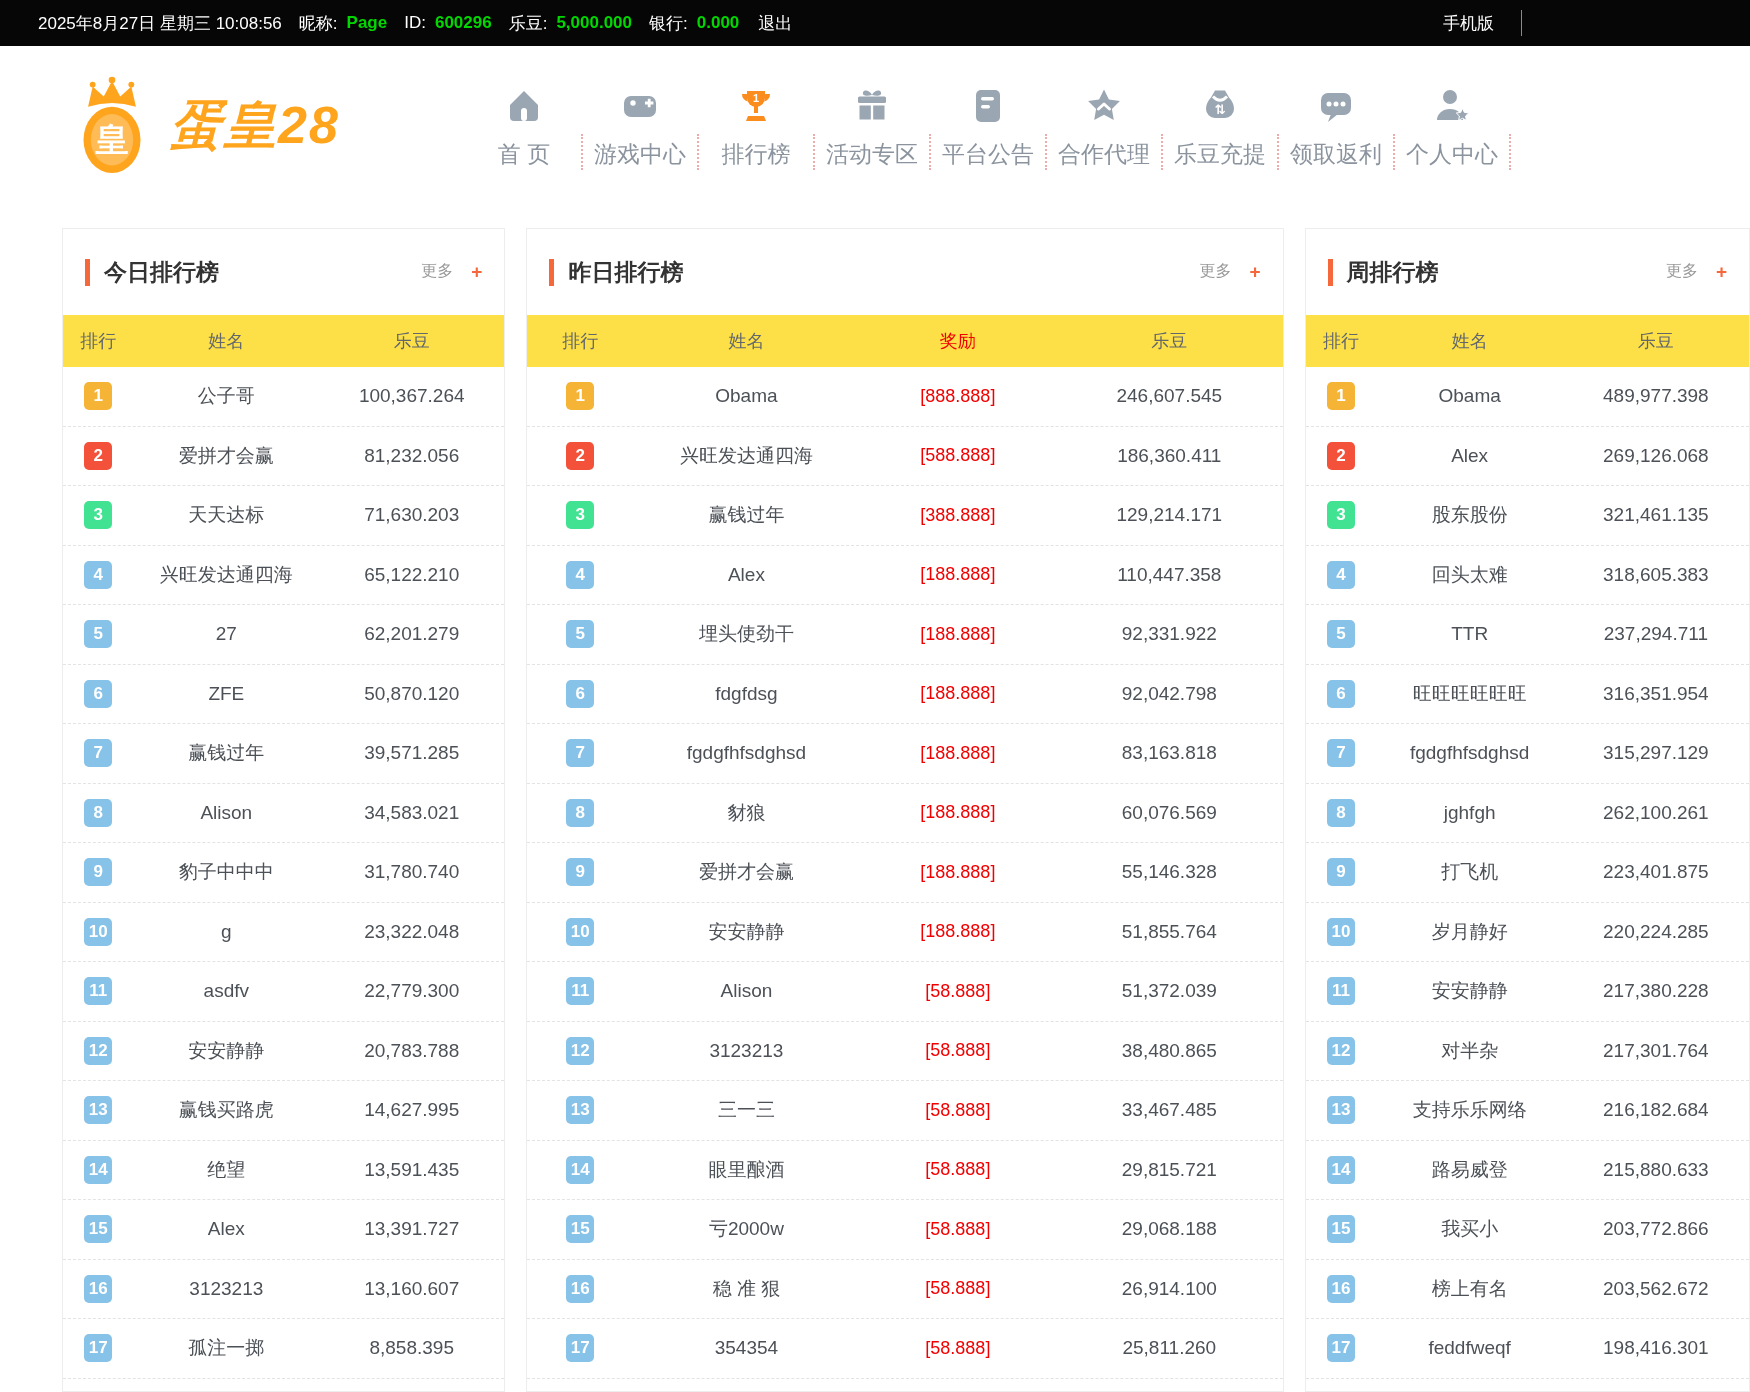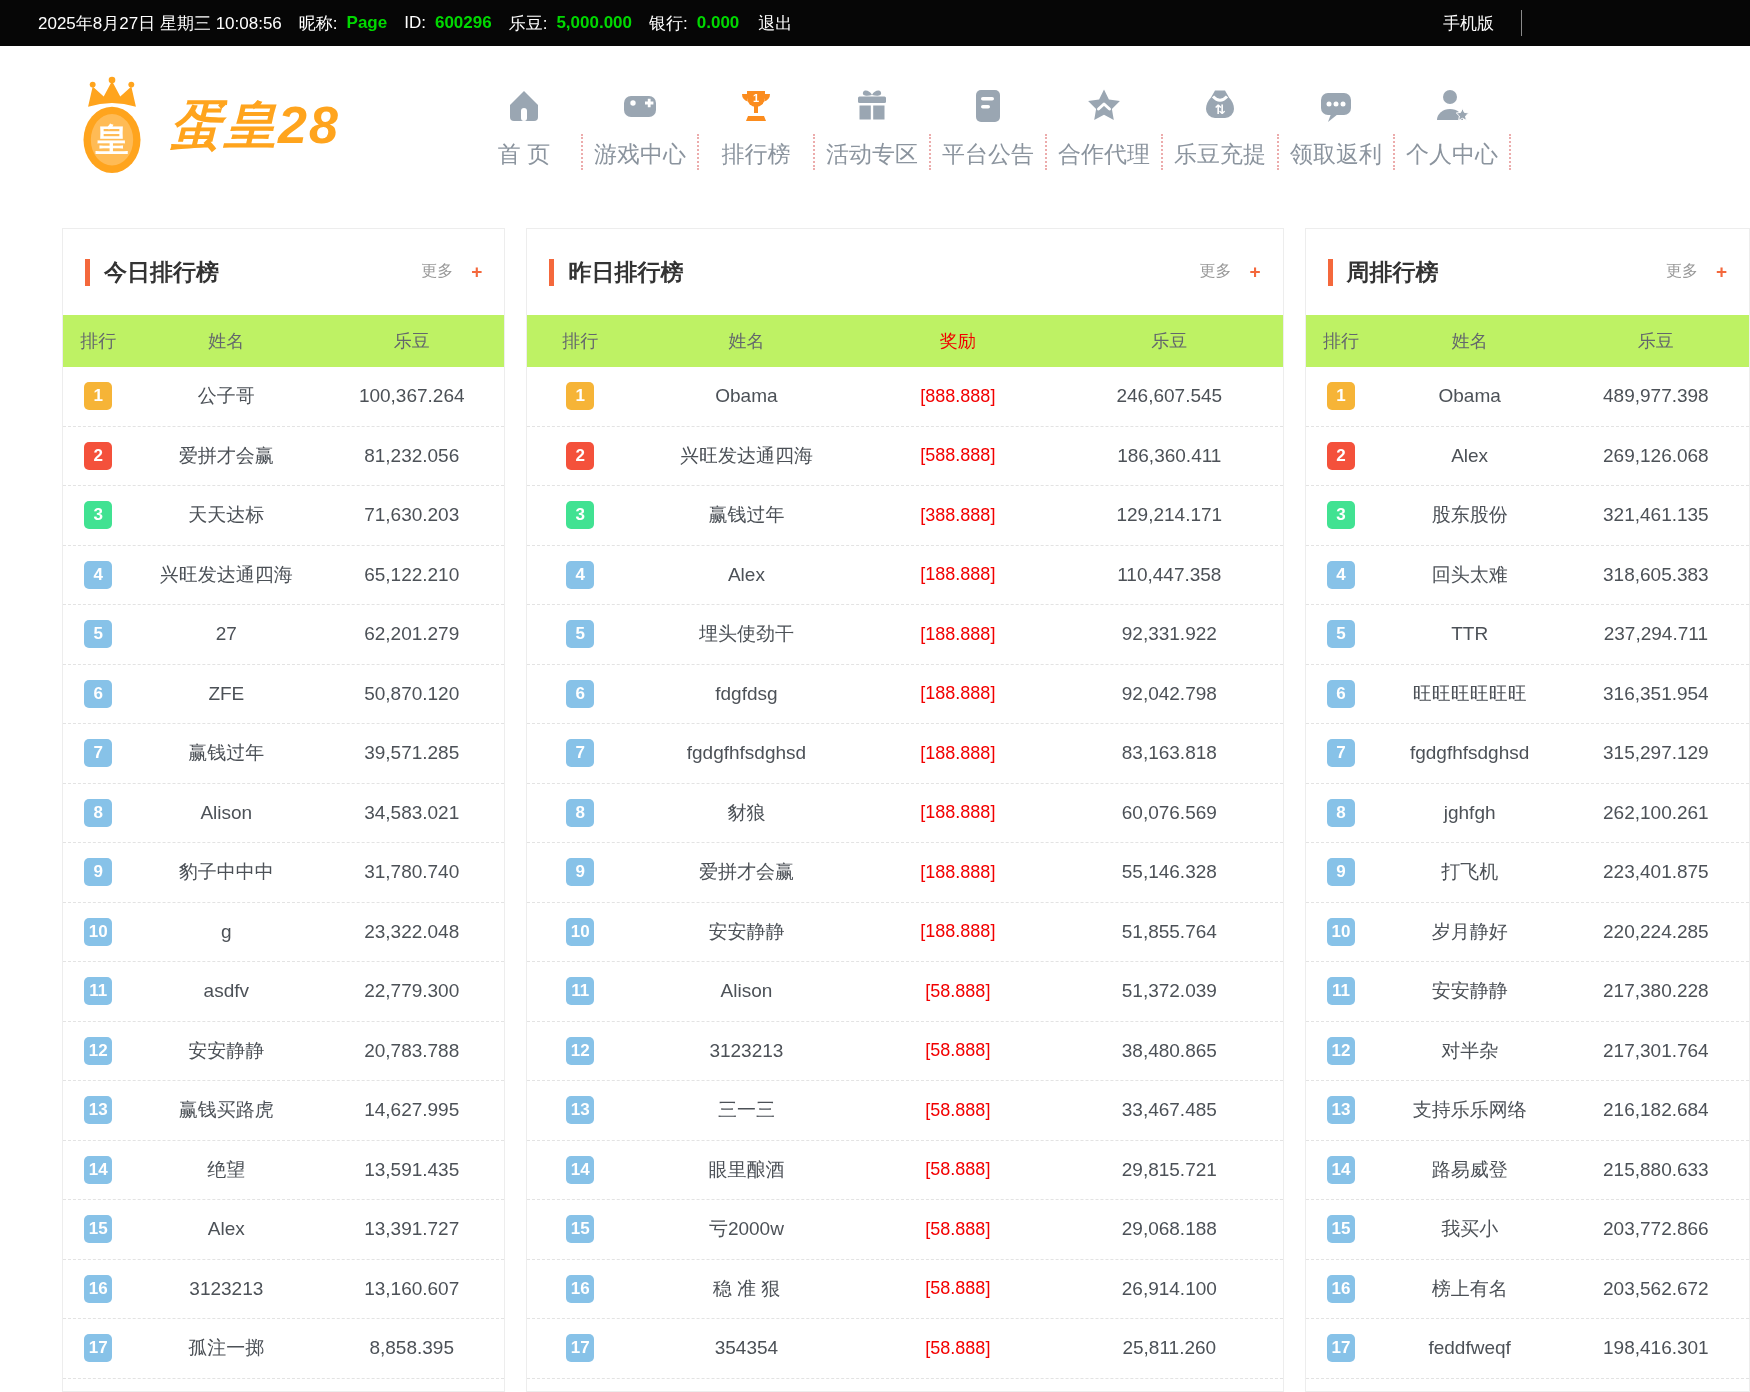--- a/index.html
+++ b/index.html
@@ -39,21 +39,21 @@
   .panels{display:flex;gap:21px;margin:22px 0 0 62px;align-items:flex-start;}
   .panel{background:#fff;border:1px solid #ededed;height:1164px;box-sizing:border-box;overflow:hidden;}
   .panel.p1{width:448px;}
   .panel.p2{width:765px;}
   .panel.p3{width:450px;}
   .panel-head{height:86px;display:flex;align-items:center;padding:0 22px;}
   .panel-title{margin:0;font-size:23px;font-weight:bold;color:#333;
     border-left:5px solid #f4683c;padding-left:14px;line-height:27px;}
   .more{margin-left:auto;font-size:16px;color:#999;cursor:pointer;display:flex;align-items:flex-start;gap:18px;text-decoration:none;}
   .more .plus{color:#f4683c;font-size:19px;font-weight:bold;}
-  .thead{height:52px;background:#bef264;display:grid;align-items:center;
+  .thead{height:52px;background:#fde047;display:grid;align-items:center;
     color:#63676c;font-size:18px;text-align:center;}
   .cols3 .thead,.cols3 .row{grid-template-columns:16% 42% 42%;}
   .cols4 .thead,.cols4 .row{grid-template-columns:14% 30% 26% 30%;}
   .th-red{color:#f20000;}
   .row{height:58.5px;display:grid;align-items:center;text-align:center;
     border-bottom:1px dashed #e3e3e3;}
   .cell{font-size:19px;color:#4c5157;}
   .cell.reward{font-size:18px;color:#f20000;}
   .badge{display:inline-block;width:28px;height:28px;line-height:28px;border-radius:5px;
     color:#fff;font-size:17px;font-weight:bold;text-align:center;}

